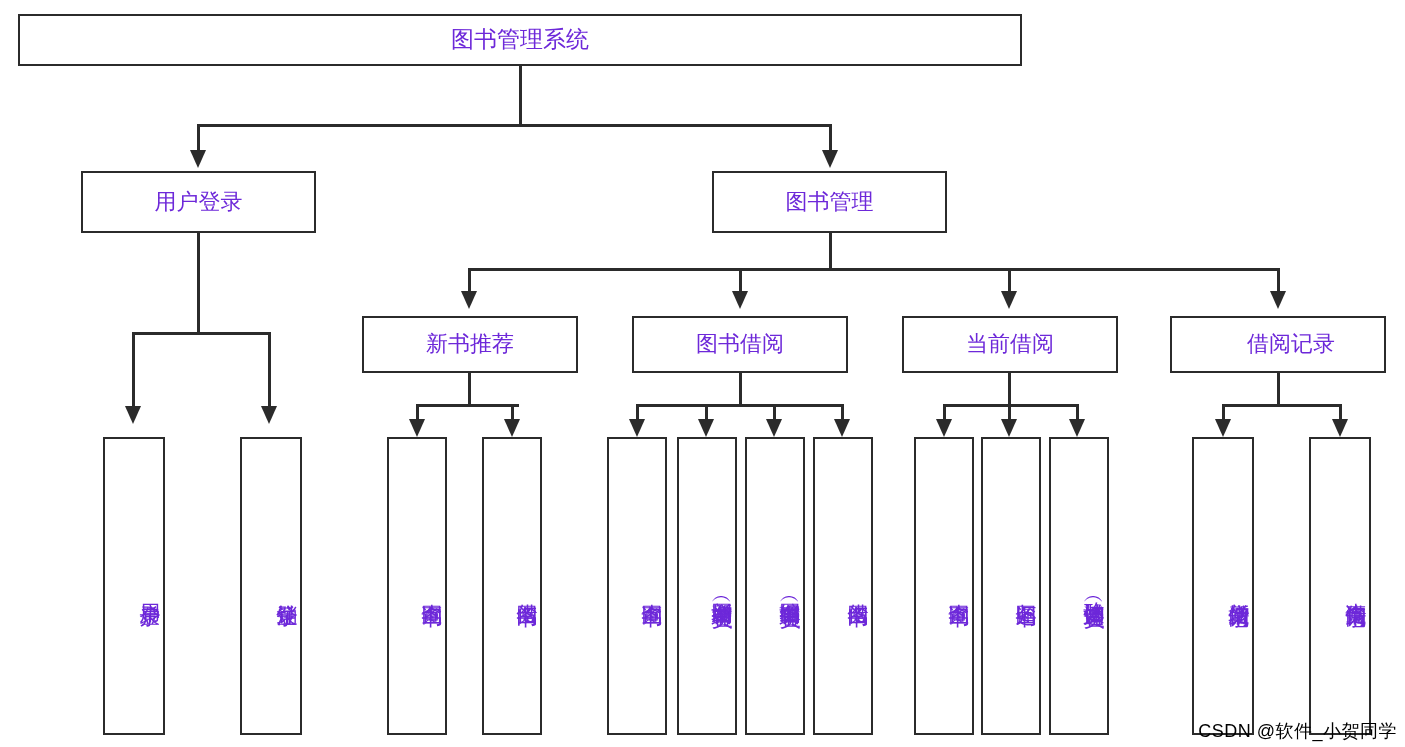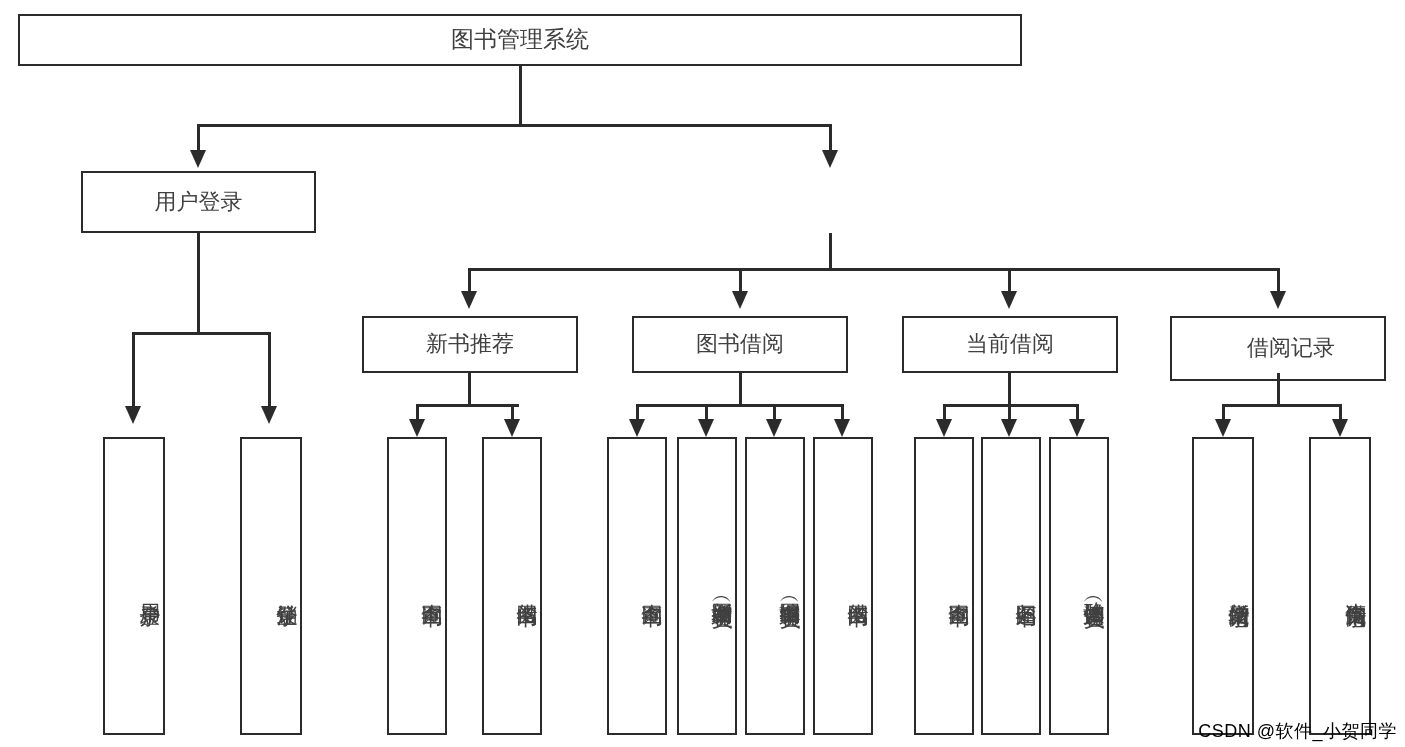--- a/index.html
+++ b/index.html
@@ -19,21 +19,21 @@
   }
   
   .node {
     position: absolute;
     box-sizing: border-box;
     border: 2px solid #2b2b2b;
     background: #ffffff;
     display: flex;
     align-items: center;
     justify-content: center;
-    color: #404040;
+    color: #6d28d9;
     line-height: 1.28;
     text-align: center;
   }
   .node.root       { font-size: 23px; }
   .node.level2     { font-size: 22px; }
   .node.level3     { font-size: 22px; }
   .node.leaf {
     font-size: 21px;
     writing-mode: vertical-rl;
     text-orientation: upright;
@@ -88,20 +88,23 @@
   <div class="hline" style="left:197px; top:124px; width:635px;"></div>
 
   <div class="vline" style="left:197px; top:124px; height:30px;"></div>
   <div class="arrow" style="left:190px; top:150px;"></div>
   <div class="vline" style="left:829px; top:124px; height:30px;"></div>
   <div class="arrow" style="left:822px; top:150px;"></div>
 
   <div class="node level2" style="left:81px; top:171px; width:235px; height:62px;">
     <span>用户登录</span>
   </div>
+  <div class="node level2" style="left:712px; top:171px; width:235px; height:62px;">
+    <span>图书管理</span>
+  </div>
 
   <div class="vline" style="left:197px; top:233px; height:101px;"></div>
   <div class="hline" style="left:132px; top:332px; width:138px;"></div>
   <div class="vline" style="left:132px; top:332px; height:78px;"></div>
   <div class="arrow" style="left:125px; top:406px;"></div>
   <div class="vline" style="left:268px; top:332px; height:78px;"></div>
   <div class="arrow" style="left:261px; top:406px;"></div>
 
   <div class="vline" style="left:829px; top:233px; height:36px;"></div>
   <div class="hline" style="left:468px; top:268px; width:812px;"></div>
@@ -116,21 +119,21 @@
 
   <div class="node level3" style="left:632px; top:316px; width:216px; height:57px;">
     <span>图书借阅</span>
   </div>
   <div class="node level3" style="left:362px; top:316px; width:216px; height:57px;">
     <span>新书推荐</span>
   </div>
   <div class="node level3" style="left:902px; top:316px; width:216px; height:57px;">
     <span>当前借阅</span>
   </div>
-  <div class="node level3" style="left:1170px; top:316px; width:216px; height:65px;padding-left:26px;">
+  <div class="node level3" style="left:1170px; top:316px; width:216px; height:57px;padding-left:26px;">
     <span>借阅记录</span>
   </div>
 
   <div class="vline" style="left:468px; top:373px; height:33px;"></div>
   <div class="hline" style="left:416px; top:404px; width:103px;"></div>
   <div class="vline" style="left:416px; top:404px; height:19px;"></div>
   <div class="arrow" style="left:409px; top:419px;"></div>
   <div class="vline" style="left:511px; top:404px; height:19px;"></div>
   <div class="arrow" style="left:504px; top:419px;"></div>
 

